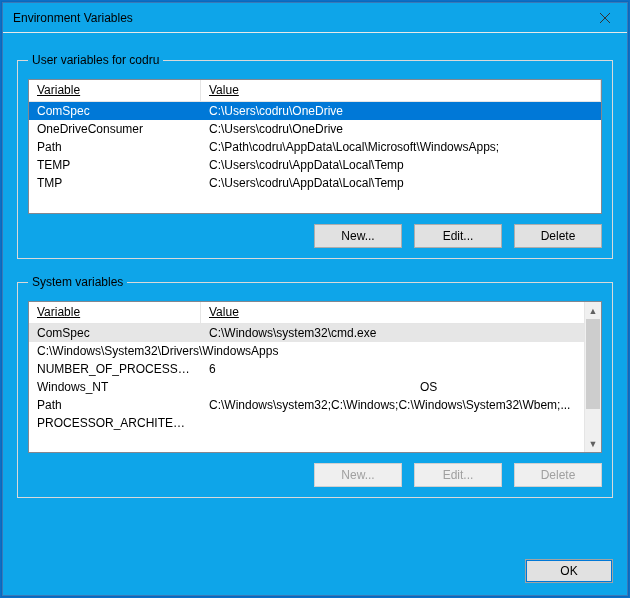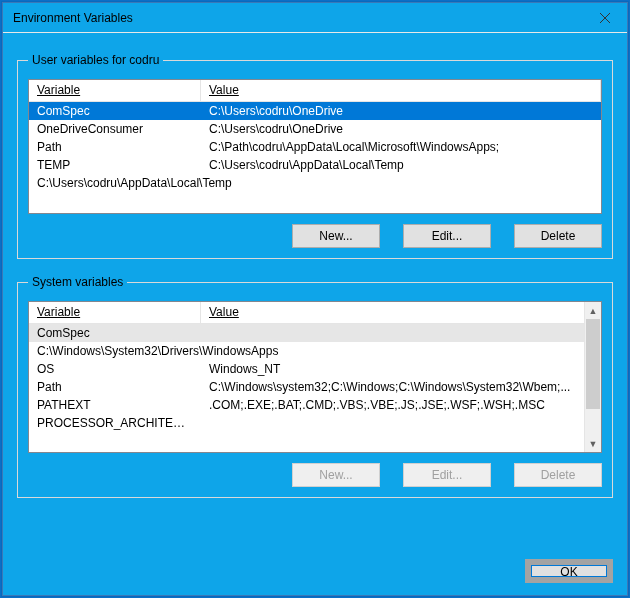--- a/index.html
+++ b/index.html
@@ -120,41 +120,41 @@
   .sys-scroll .track { flex: 1; position: relative; }
   .sys-scroll .thumb {
     position: absolute;
     left: 1px; right: 1px;
     top: 0; height: 90px;
     background: #cdcdcd;
   }
   .btnrow {
     display: flex;
     justify-content: flex-end;
-    gap: 23px;
+    gap: 12px;
     margin-top: 10px;
   }
   button.win {
     min-width: 88px;
     height: 24px;
     font-family: inherit;
     font-size: 12px;
     background: #e1e1e1;
     border: 1px solid #adadad;
     cursor: pointer;
     padding: 0 10px;
   }
   button.win:disabled {
     color: #a0a0a0;
     background: #efefef;
     border-color: #d0d0d0;
     cursor: default;
   }
   button.win.default {
-    border: 6px solid #a3a3a3;
+    border: 1px solid #a3a3a3;
     box-shadow: 0 0 0 1px #0078d7 inset;
   }
   #user-listview { height: 135px; }
   #sys-listview { height: 152px; }
   .lv-wrap { position: relative; }
 </style>
 </head>
 <body>
 
 <div class="window">
@@ -190,20 +190,21 @@
             </div>
             <div class="lv-row">
               <div class="cell col-var">Path</div>
               <div class="cell col-val">C:\Path\codru\AppData\Local\Microsoft\WindowsApps;</div>
             </div>
             <div class="lv-row">
               <div class="cell col-var">TEMP</div>
               <div class="cell col-val">C:\Users\codru\AppData\Local\Temp</div>
             </div>
             <div class="lv-row">
+              <div class="cell col-var">TMP</div>
               <div class="cell col-val">C:\Users\codru\AppData\Local\Temp</div>
             </div>
           </div>
       </div>
 
       <div class="btnrow">
         <button class="win">New...</button>
         <button class="win">Edit...</button>
         <button class="win">Delete</button>
       </div>
@@ -214,35 +215,36 @@
 
       <div class="lv-wrap">
         <div class="listview" id="sys-listview">
           <div class="lv-header">
             <div class="col col-var">Variable</div>
             <div class="col col-val" style="padding-right:17px">Value</div>
           </div>
           <div class="lv-body" id="sys-body" style="margin-right:17px">
               <div class="lv-row hl">
                 <div class="cell col-var">ComSpec</div>
+                <div class="cell col-val">C:\Windows\system32\cmd.exe</div>
               </div>
               <div class="lv-row">
                 <div class="cell col-val">C:\Windows\System32\Drivers\WindowsApps</div>
               </div>
               <div class="lv-row">
+                <div class="cell col-var">NUMBER_OF_PROCESSORS</div>
+                <div class="cell col-val">6</div>
+              </div>
+              <div class="lv-row">
+                <div class="cell col-val">Windows_NT</div>
                 <div class="cell col-var">OS</div>
-                <div class="cell col-val">Windows_NT</div>
               </div>
               <div class="lv-row">
                 <div class="cell col-var">Path</div>
                 <div class="cell col-val">C:\Windows\system32;C:\Windows;C:\Windows\System32\Wbem;...</div>
-              </div>
-              <div class="lv-row">
-                <div class="cell col-var">PATHEXT</div>
-                <div class="cell col-val">.COM;.EXE;.BAT;.CMD;.VBS;.VBE;.JS;.JSE;.WSF;.WSH;.MSC</div>
               </div>
               <div class="lv-row">
                 <div class="cell col-var">PROCESSOR_ARCHITECTURE</div>
               </div>
             </div>
           <div class="sys-scroll">
             <div class="arrow">▲</div>
             <div class="track">
               <div class="thumb"></div>
             </div>

